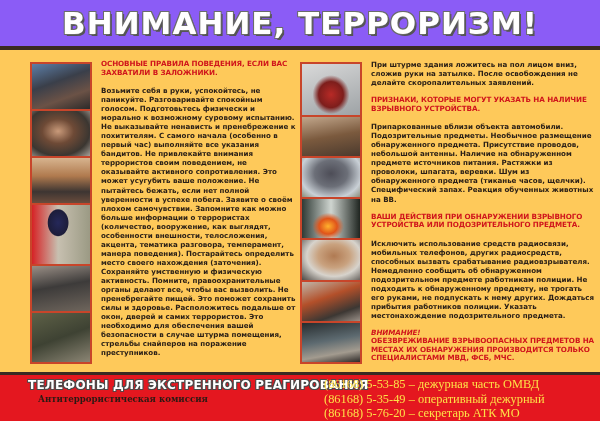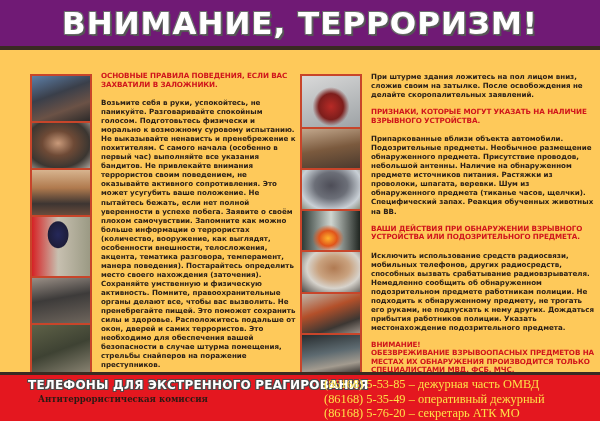--- a/index.html
+++ b/index.html
@@ -4,31 +4,31 @@
 <style>
   html, body { margin: 0; padding: 0; }
   body {
     width: 600px; height: 421px; overflow: hidden;
     background: #fec95a;
     font-family: "DejaVu Sans", sans-serif;
     position: relative;
   }
   .header {
     position: absolute; left: 0; top: 0; width: 600px; height: 46px;
-    background: #701a75;
+    background: #8b5cf6;
     border-bottom: 4px solid #3a2a22;
     display: flex; align-items: center; justify-content: center;
   }
   .header-title {
     font-family: "DejaVu Sans", sans-serif;
     font-weight: 900; font-size: 31px; letter-spacing: 1px;
     color: #ffffff;
     text-shadow: -1px -1px 0 #6b6b6b, 1px -1px 0 #6b6b6b, -1px 1px 0 #6b6b6b, 2px 2px 0 #555;
   }
-  .main { position: absolute; left: 0; top: 50px; width: 492px; height: 322px; margin-top: 12px; }
+  .main { position: absolute; left: 0; top: 50px; width: 492px; height: 322px; }
 
   .photo-col {
     position: absolute; display: flex; flex-direction: column;
     border: 2px solid #c8452a; background: #c8452a;
   }
   .photo-col.left { left: 30px; top: 12px; width: 58px; height: 298px; }
   .photo-col.mid { left: 300px; top: 12px; width: 58px; height: 298px; }
   .photo {
     flex: 1; margin-bottom: 2px; position: relative; overflow: hidden;
   }
@@ -92,29 +92,29 @@
     <div class="photo" style="flex:1.3;background:radial-gradient(ellipse at 50% 60%,#b82a26 0%,#7d1e1c 30%,transparent 45%),linear-gradient(160deg,#d9d9d9 0%,#9ea3a6 100%);"></div>
     <div class="photo" style="background:linear-gradient(170deg,#c2a78c 0%,#7b5a3e 50%,#4b3a2e 100%);"></div>
     <div class="photo" style="background:radial-gradient(ellipse at 50% 40%,#4d4d57 0%,#6c6f78 40%,#c9d0d6 75%,#8a8d7a 100%);"></div>
     <div class="photo" style="background:radial-gradient(ellipse at 45% 70%,#ffb22d 0%,#e0541a 20%,transparent 35%),linear-gradient(90deg,#2f3a35 0%,#cfd5d0 50%,#1f2520 100%);"></div>
     <div class="photo" style="background:radial-gradient(ellipse at 55% 40%,#b07a52 0%,#c9a27f 35%,#d7d3cc 60%,#4a4642 100%);"></div>
     <div class="photo" style="background:linear-gradient(160deg,#bfb6aa 0%,#b3502a 40%,#3c3733 75%,#9a9088 100%);"></div>
     <div class="photo" style="background:linear-gradient(170deg,#272c2e 0%,#5d6a70 45%,#a39b8f 75%,#2e2a28 100%);"></div>
   </div>
 
   <div class="text-col right">
-    <p class="para">При штурме здания ложитесь на пол лицом вниз, сложив своим на затылке. После освобождения не делайте скоропалительных заявлений.</p>
+    <p class="para">При штурме здания ложитесь на пол лицом вниз, сложив руки на затылке. После освобождения не делайте скоропалительных заявлений.</p>
     <div class="gap"></div>
     <div class="section-head">ПРИЗНАКИ, КОТОРЫЕ МОГУТ УКАЗАТЬ НА НАЛИЧИЕ ВЗРЫВНОГО УСТРОЙСТВА.</div>
     <p class="para">Припаркованные вблизи объекта автомобили. Подозрительные предметы. Необычное размещение обнаруженного предмета. Присутствие проводов, небольшой антенны. Наличие на обнаруженном предмете источников питания. Растяжки из проволоки, шпагата, веревки. Шум из обнаруженного предмета (тиканье часов, щелчки). Специфический запах. Реакция обученных животных на ВВ.</p>
     <div class="gap"></div>
     <div class="section-head">ВАШИ ДЕЙСТВИЯ ПРИ ОБНАРУЖЕНИИ ВЗРЫВНОГО УСТРОЙСТВА ИЛИ ПОДОЗРИТЕЛЬНОГО ПРЕДМЕТА.</div>
     <p class="para">Исключить использование средств радиосвязи, мобильных телефонов, других радиосредств, способных вызвать срабатывание радиовзрывателя. Немедленно сообщить об обнаруженном подозрительном предмете работникам полиции. Не подходить к обнаруженному предмету, не трогать его руками, не подпускать к нему других. Дождаться прибытия работников полиции. Указать местонахождение подозрительного предмета.</p>
     <div class="gap"></div>
-    <div class="section-head" style="margin:0;">ВНИМАНИЕ!</div>
+    <div class="section-head" style="margin:0;font-style:italic;">ВНИМАНИЕ!</div>
     <div class="section-head">ОБЕЗВРЕЖИВАНИЕ ВЗРЫВООПАСНЫХ ПРЕДМЕТОВ НА МЕСТАХ ИХ ОБНАРУЖЕНИЯ ПРОИЗВОДИТСЯ ТОЛЬКО СПЕЦИАЛИСТАМИ МВД, ФСБ, МЧС.</div>
   </div>
 </div>
 
 <div class="footer">
   <div class="footer-title">ТЕЛЕФОНЫ ДЛЯ ЭКСТРЕННОГО РЕАГИРОВАНИЯ</div>
   <div class="footer-org">
     <div>Антитеррористическая комиссия</div>
   </div>
   <div class="phones">

